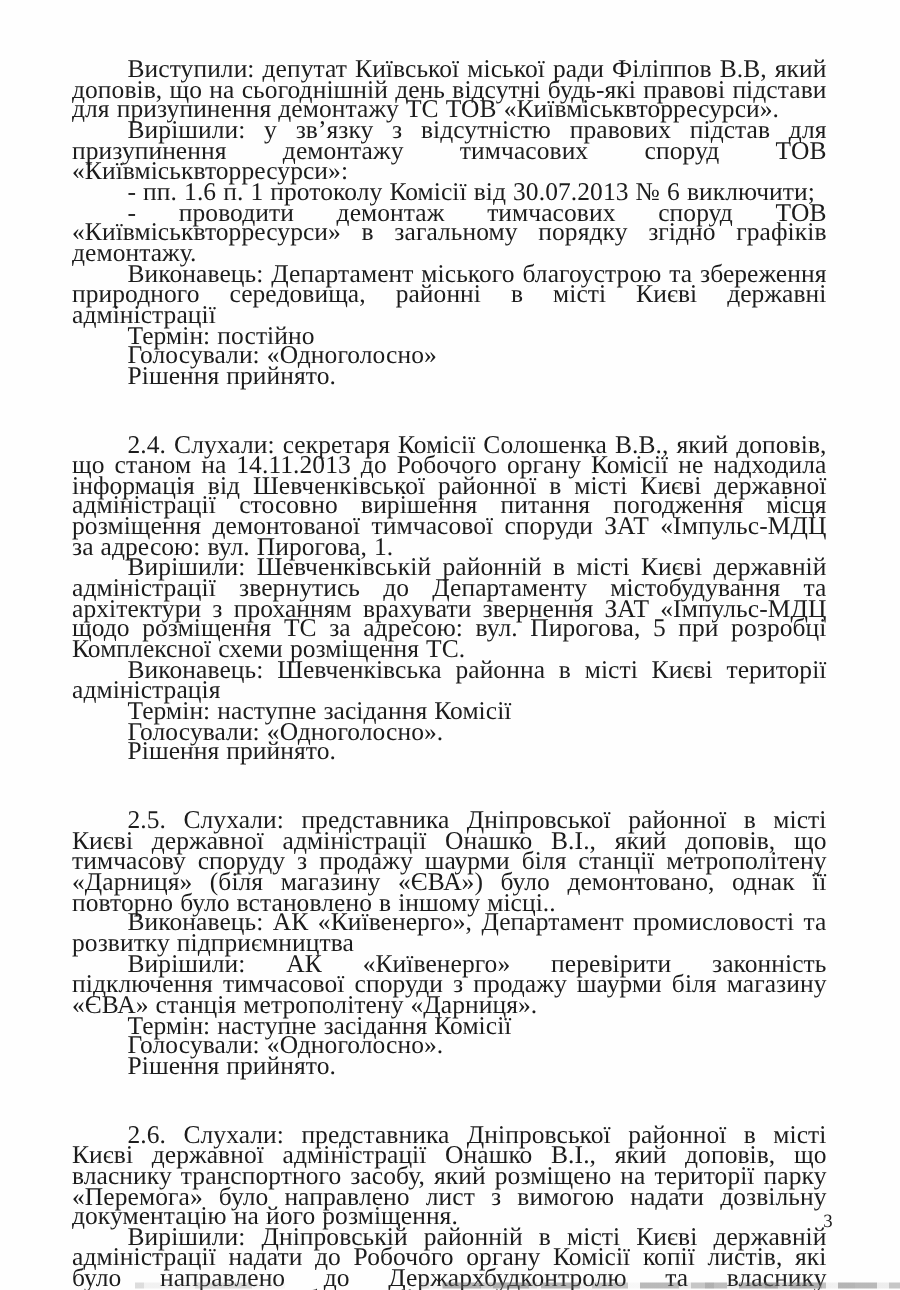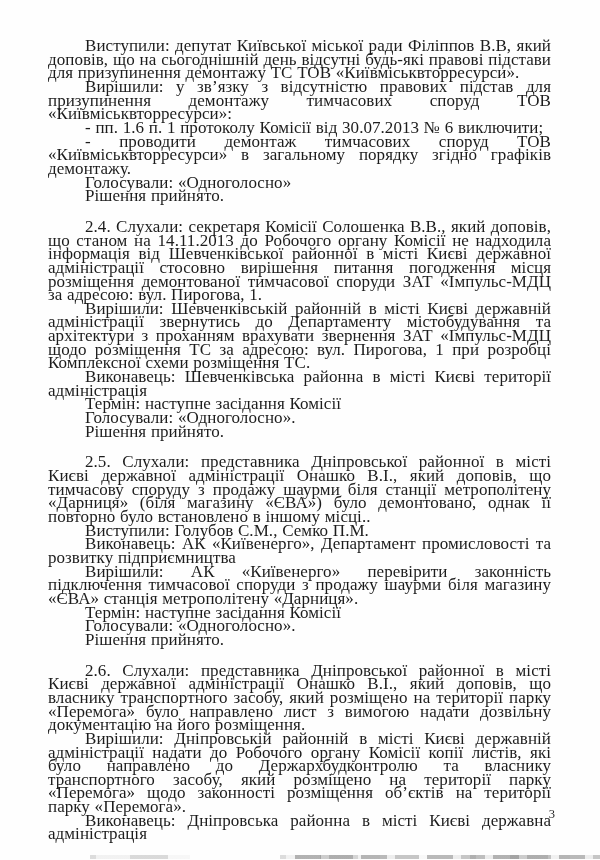--- a/index.html
+++ b/index.html
@@ -24,21 +24,21 @@
     left:48px;top:39px;
     width:503px;
     color:var(--ink);
     font-size:17px;
     line-height:13.65px;
     text-align:justify;
     letter-spacing:0.05px;
     word-spacing:0.4px;
   }
   .section{margin:0;}
-  .section + .section{margin-top:17px;}
+  .section + .section{margin-top:32px;}
   .para{
     margin:0;
     text-indent:37px;
   }
   .page-number{
     position:absolute;
     top:807px;
     right:45px;
     color:var(--ink);
     font-size:12.5px;
@@ -69,34 +69,35 @@
 </head>
 <body>
 
 <div class="page">
   <div class="content">
       <div class="section">
         <p class="para">Виступили: депутат Київської міської ради Філіппов В.В, який доповів, що на сьогоднішній день відсутні будь-які правові підстави для призупинення демонтажу ТС ТОВ «Київміськвторресурси».</p>
         <p class="para">Вирішили: у зв’язку з відсутністю правових підстав для призупинення демонтажу тимчасових споруд ТОВ «Київміськвторресурси»:</p>
         <p class="para">- пп. 1.6 п. 1 протоколу Комісії від 30.07.2013 № 6 виключити;</p>
         <p class="para">- проводити демонтаж тимчасових споруд ТОВ «Київміськвторресурси» в загальному порядку згідно графіків демонтажу.</p>
+        <p class="para">Виконавець: Департамент міського благоустрою та збереження природного середовища, районні в місті Києві державні адміністрації</p>
+        <p class="para">Термін: постійно</p>
         <p class="para">Голосували: «Одноголосно»</p>
         <p class="para">Рішення прийнято.</p>
       </div>
       <div class="section">
         <p class="para">2.4. Слухали: секретаря Комісії Солошенка В.В., який доповів, що станом на 14.11.2013 до Робочого органу Комісії не надходила інформація від Шевченківської районної в місті Києві державної адміністрації стосовно вирішення питання погодження місця розміщення демонтованої тимчасової споруди ЗАТ «Імпульс-МДЦ за адресою: вул. Пирогова, 1.</p>
-        <p class="para">Вирішили: Шевченківській районній в місті Києві державній адміністрації звернутись до Департаменту містобудування та архітектури з проханням врахувати звернення ЗАТ «Імпульс-МДЦ щодо розміщення ТС за адресою: вул. Пирогова, 1 при розробці Комплексної схеми розміщення ТС.</p>
+        <p class="para">Вирішили: Шевченківській районній в місті Києві державній адміністрації звернутись до Департаменту містобудування та архітектури з проханням врахувати звернення ЗАТ «Імпульс-МДЦ щодо розміщення ТС за адресою: вул. Пирогова, 5 при розробці Комплексної схеми розміщення ТС.</p>
         <p class="para">Виконавець: Шевченківська районна в місті Києві території адміністрація</p>
         <p class="para">Термін: наступне засідання Комісії</p>
         <p class="para">Голосували: «Одноголосно».</p>
         <p class="para">Рішення прийнято.</p>
       </div>
       <div class="section">
         <p class="para">2.5. Слухали: представника Дніпровської районної в місті Києві державної адміністрації Онашко В.І., який доповів, що тимчасову споруду з продажу шаурми біля станції метрополітену «Дарниця» (біля магазину «ЄВА») було демонтовано, однак її повторно було встановлено в іншому місці..</p>
-        <p class="para">Виступили: Голубов С.М., Семко П.М.</p>
         <p class="para">Виконавець: АК «Київенерго», Департамент промисловості та розвитку підприємництва</p>
         <p class="para">Вирішили: АК «Київенерго» перевірити законність підключення тимчасової споруди з продажу шаурми біля магазину «ЄВА» станція метрополітену «Дарниця».</p>
         <p class="para">Термін: наступне засідання Комісії</p>
         <p class="para">Голосували: «Одноголосно».</p>
         <p class="para">Рішення прийнято.</p>
       </div>
       <div class="section">
         <p class="para">2.6. Слухали: представника Дніпровської районної в місті Києві державної адміністрації Онашко В.І., який доповів, що власнику транспортного засобу, який розміщено на території парку «Перемога» було направлено лист з вимогою надати дозвільну документацію на його розміщення.</p>
         <p class="para">Вирішили: Дніпровській районній в місті Києві державній адміністрації надати до Робочого органу Комісії копії листів, які було направлено до Держархбудконтролю та власнику транспортного засобу, який розміщено на території парку «Перемога» щодо законності розміщення об’єктів на території парку «Перемога».</p>
         <p class="para">Виконавець: Дніпровська районна в місті Києві державна адміністрація</p>

